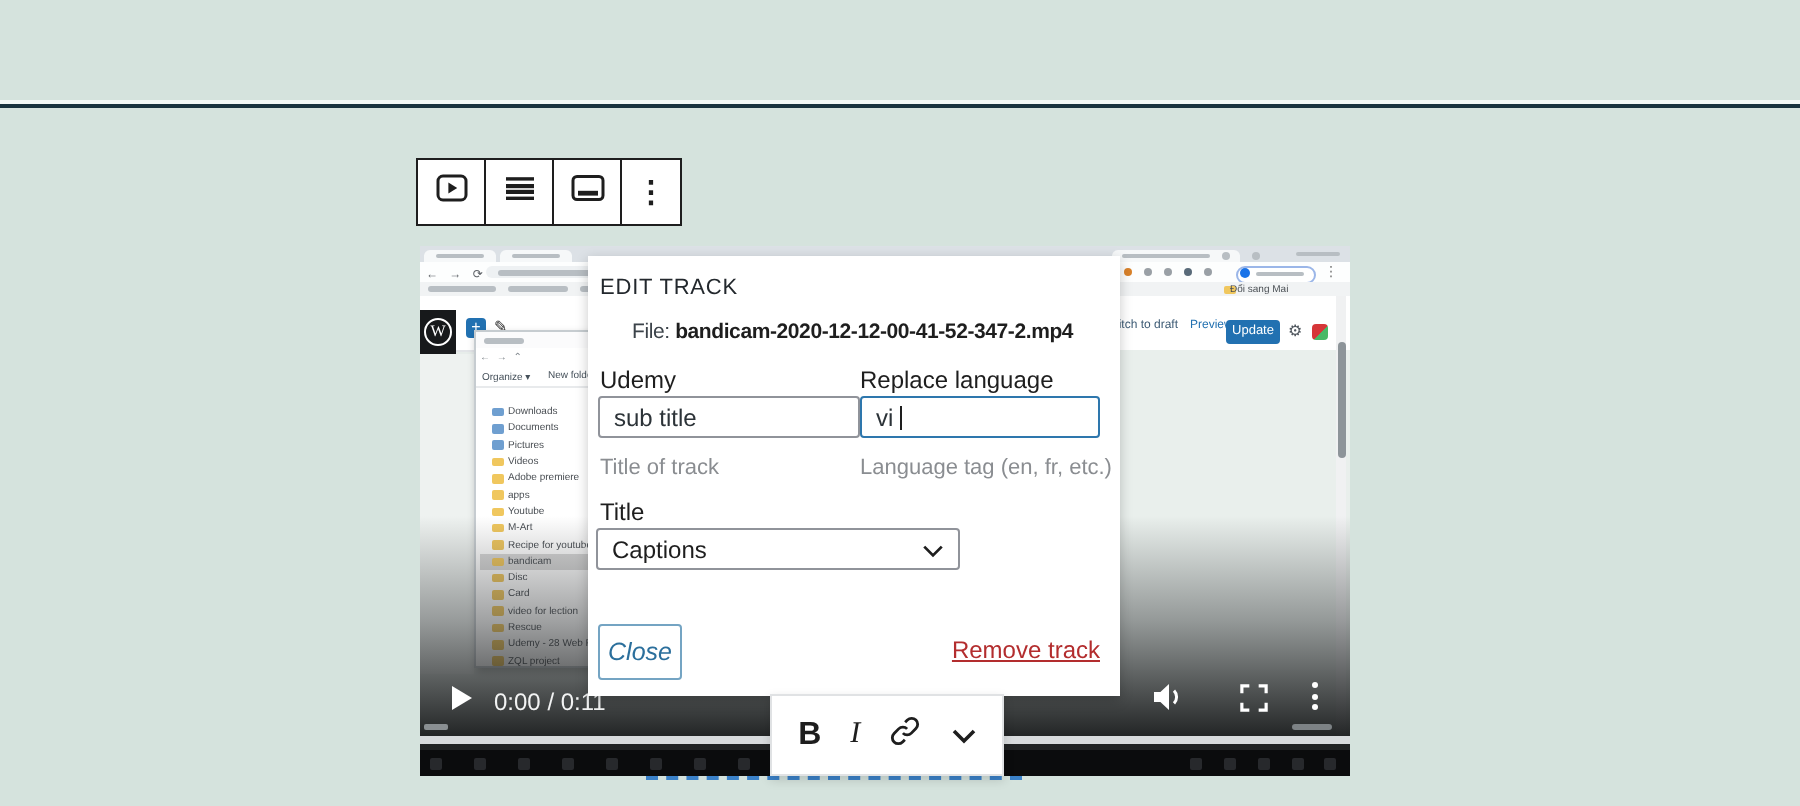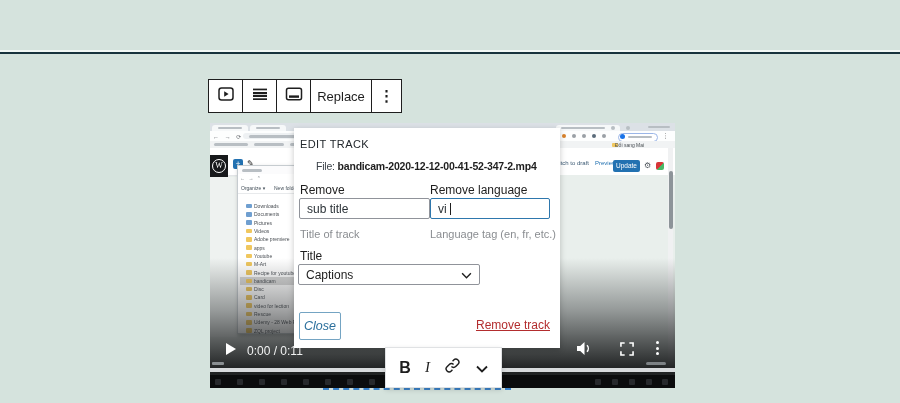--- a/index.html
+++ b/index.html
@@ -122,21 +122,20 @@
       </span>
     </div>
     <div class="tb-btn tb-ic">
       <span>
         <svg width="18" height="16" viewBox="0 0 18 16">
             <rect x="1.5" y="2.2" width="15" height="11.6" rx="2" fill="none" stroke="#1e1e1e" stroke-width="1.5"></rect>
             <rect x="4" y="9.4" width="10" height="2.4" fill="#1e1e1e"></rect>
           </svg>
       </span>
     </div>
-    <div class="tb-btn tb-replace">Replace</div>
     <div class="tb-btn tb-kebab">
       <span>⋮</span>
     </div>
   </div>
 
   <div class="abs video-block">
     <div class="abs tabstrip">
       <div class="tab" style="left:2px;width:36px;">
           <div class="blob" style="left:6px;top:2px;width:24px;height:2.5px;"></div>
         </div>
@@ -318,25 +317,25 @@
 
   <div class="abs cap-dashes"></div>
 
   <div class="abs panel">
     <div class="abs p-title">EDIT TRACK</div>
     <div class="abs p-file">
       <span>File:</span>
       <b>bandicam-2020-12-12-00-41-52-347-2.mp4</b>
     </div>
 
-    <div class="abs f-label" style="left:6px;top:55px;">Remove</div>
+    <div class="abs f-label" style="left:6px;top:55px;">Udemy</div>
     <input class="p-input" style="left: 5px; top: 70px; width: 131px;" value="sub title">
     <div class="p-help" style="left:6px;top:100px;">Title of track</div>
 
-    <div class="abs f-label" style="left:136px;top:55px;">Remove language</div>
+    <div class="abs f-label" style="left:136px;top:55px;">Replace language</div>
     <input class="p-input focused" style="left: 136px; top: 70px; width: 120px;" value="vi">
     <div class="caret" style="left:156px;top:74.5px;"></div>
     <div class="p-help" style="left:136px;top:100px;">Language tag (en, fr, etc.)</div>
 
     <div class="abs f-label" style="left:6px;top:121px;">Title</div>
     <div class="abs p-select">
       <span>Captions</span>
       <span>
         <svg width="11" height="7" viewBox="0 0 12 8">
             <path d="M1 1.5l5 5 5-5" stroke="#1e1e1e" stroke-width="1.6" fill="none"></path>

